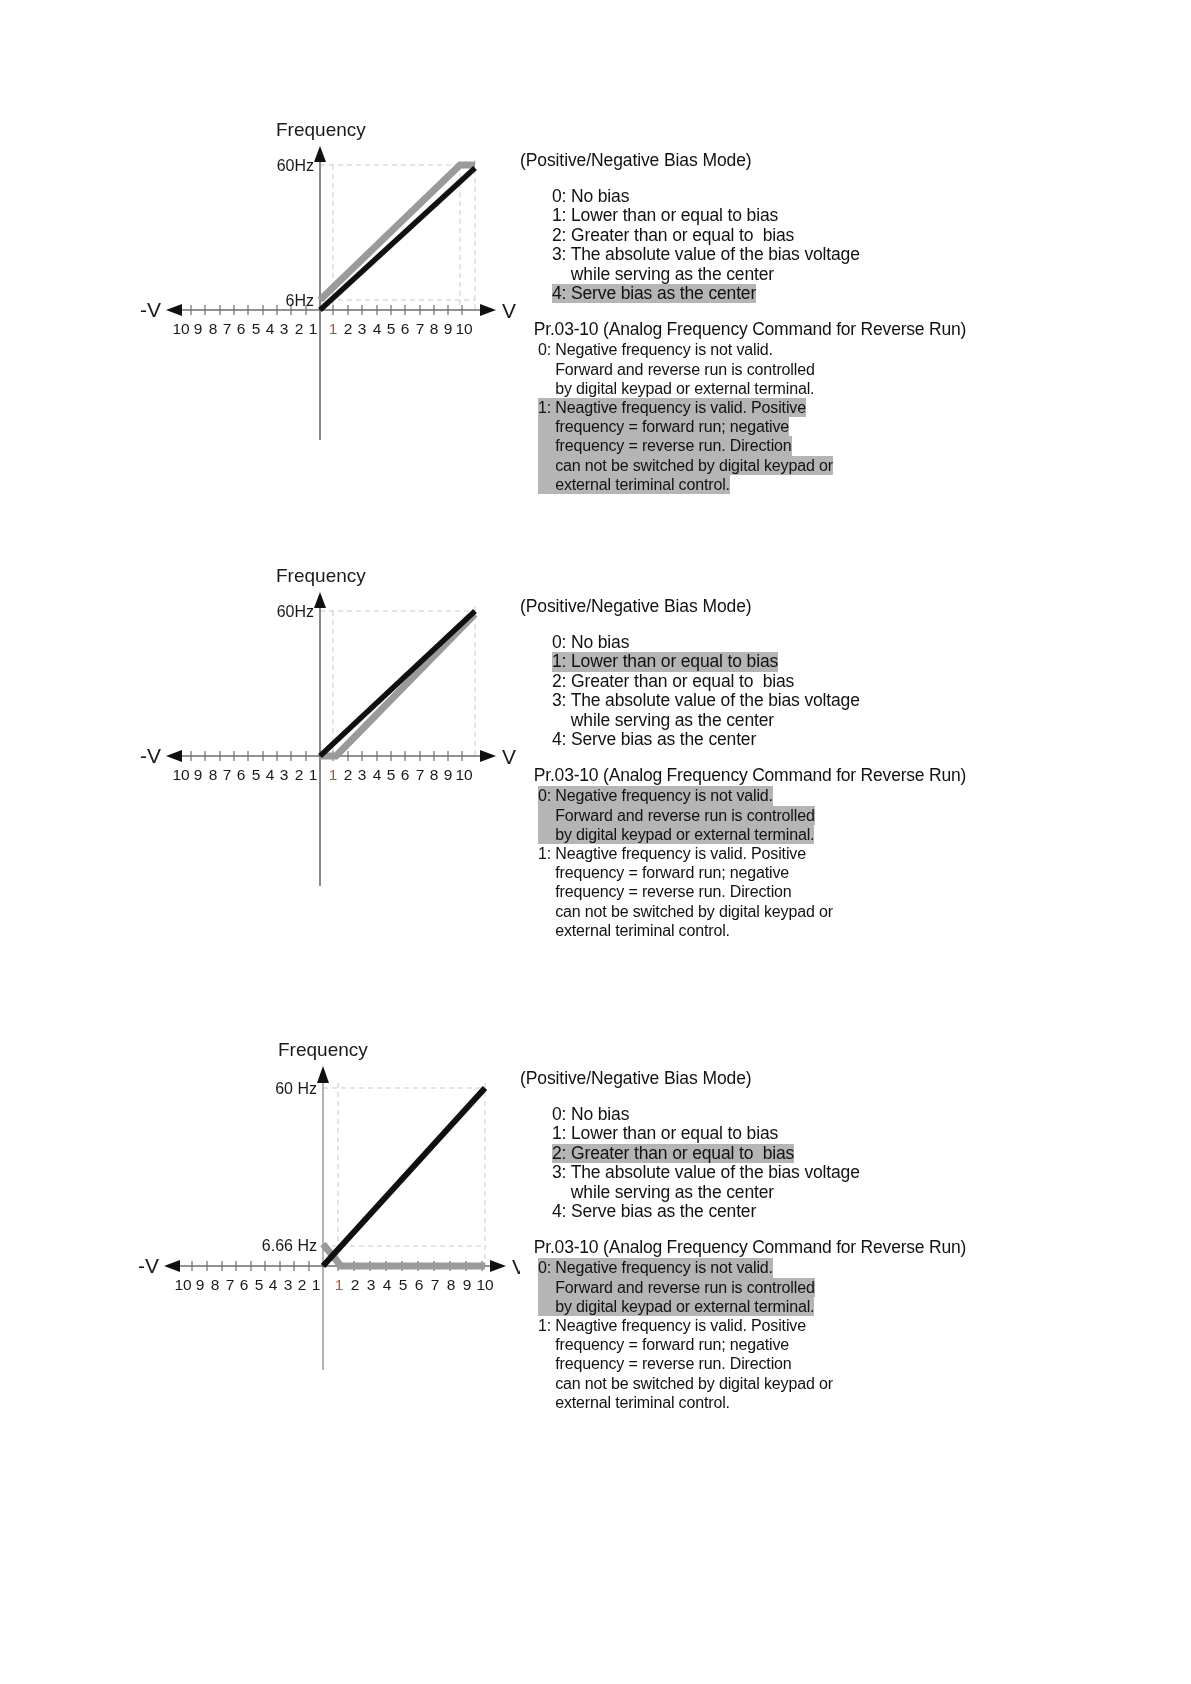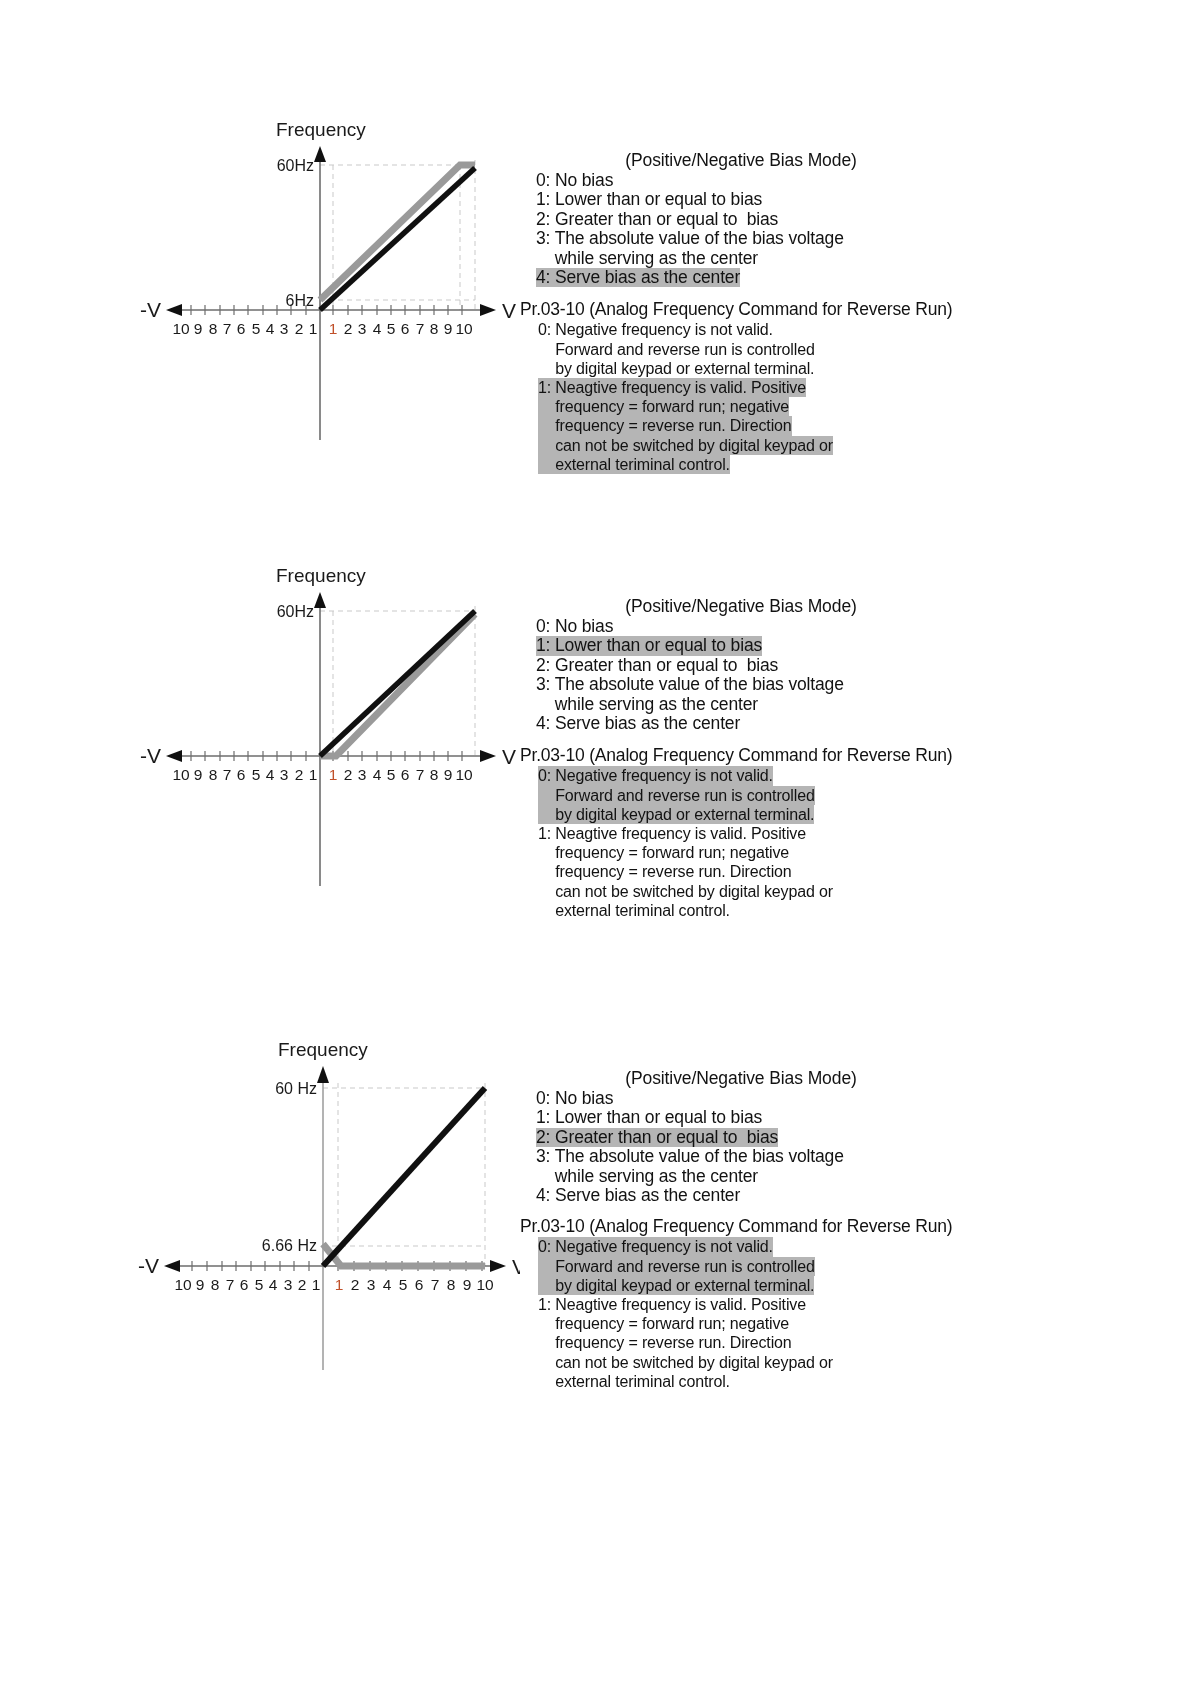--- a/index.html
+++ b/index.html
@@ -32,50 +32,51 @@
   .plot-wrap svg { display: block; }
 
   .txt-wrap {
     position: absolute;
     left: 520px;
     top: 0;
     width: 460px;
   }
 
   .bias-title {
-    text-align: center;
+    text-align: left;
     font-size: 17.5px;
     color: #121212;
     letter-spacing: -0.1px;
     padding-right: 18px;
     white-space: nowrap;
   }
   ul.opts {
     list-style: none;
-    margin: 0;
+    margin: 16px;
     padding: 0 0 0 16px;
   }
   ul.opts li {
     font-size: 17.5px;
     line-height: 19.4px;
     color: #121212;
     letter-spacing: -0.15px;
     white-space: pre;
     display: block;
     width: fit-content;
   }
   li.hl { background: #b5b5b5; }
 
   .pr-title {
     font-size: 17.5px;
     color: #121212;
     letter-spacing: -0.2px;
     white-space: nowrap;
     margin-top: 12px;
     padding-left: 0px;
+    text-align: center;
   }
   ul.pr-opts {
     list-style: none;
     margin: 0;
     padding: 0 0 0 18px;
   }
   ul.pr-opts li {
     font-size: 16px;
     line-height: 19.2px;
     color: #121212;

